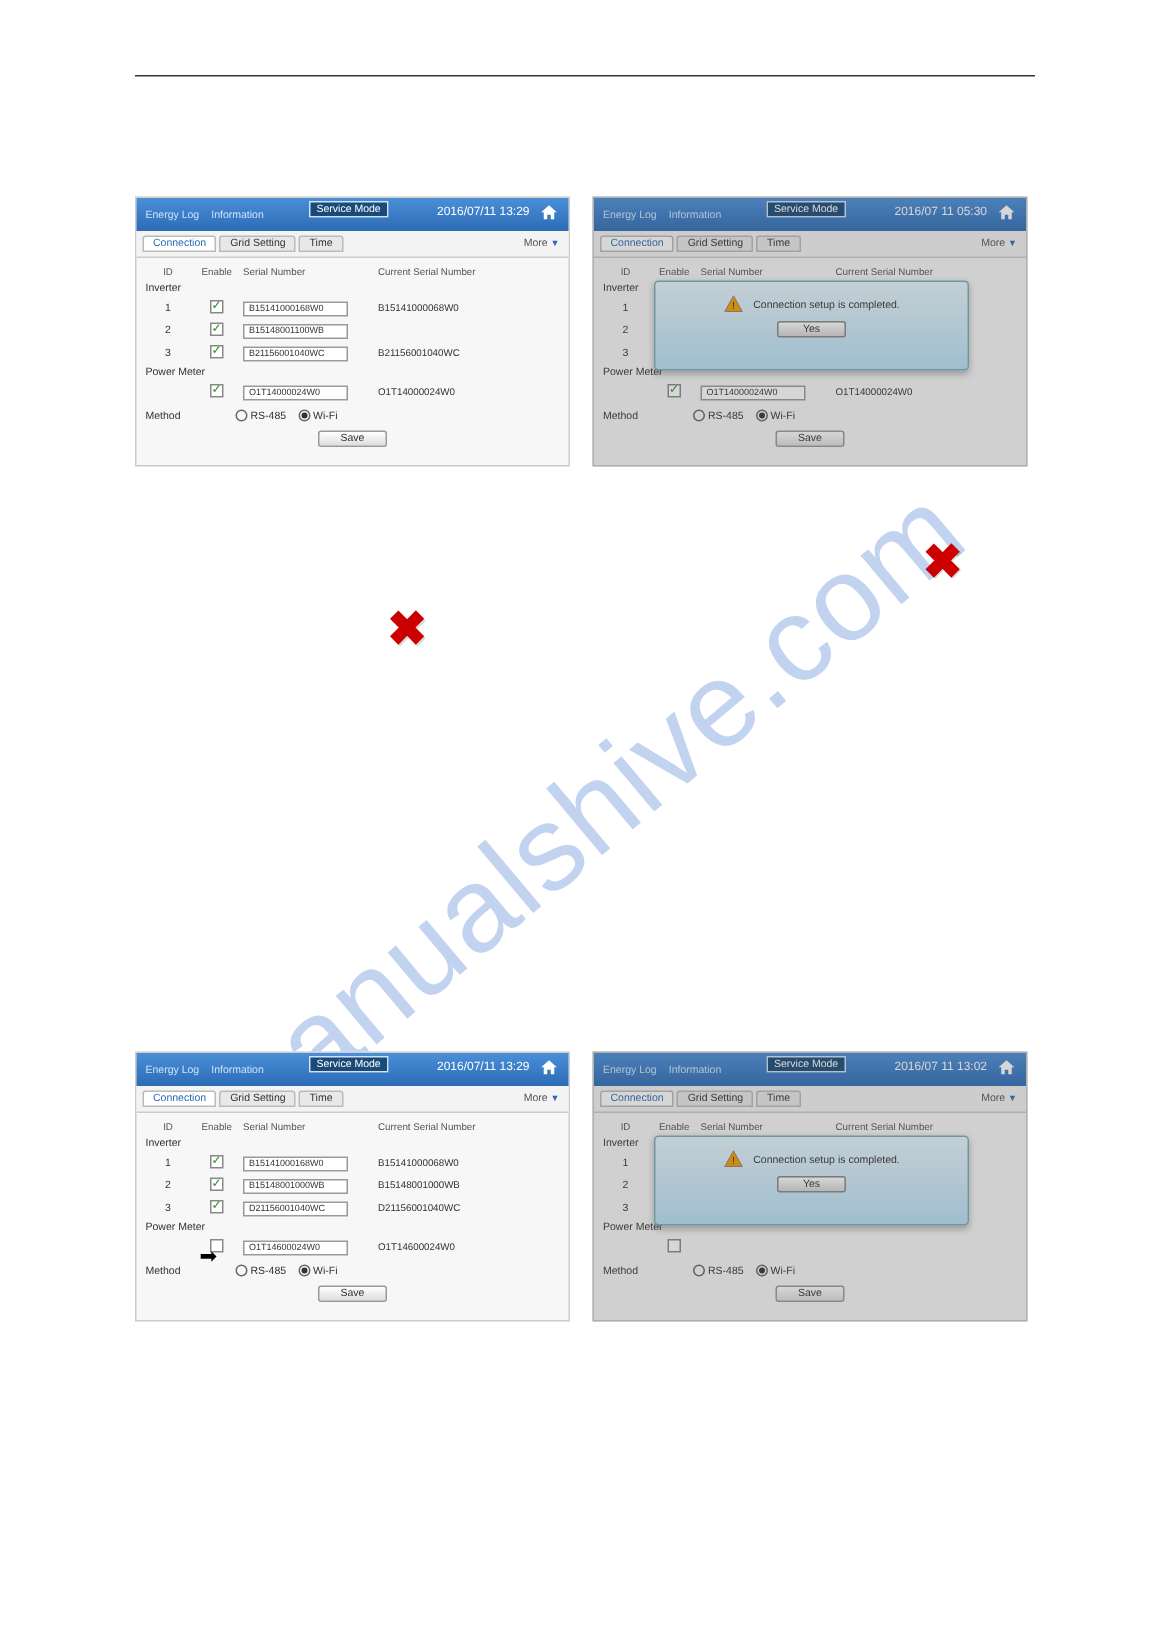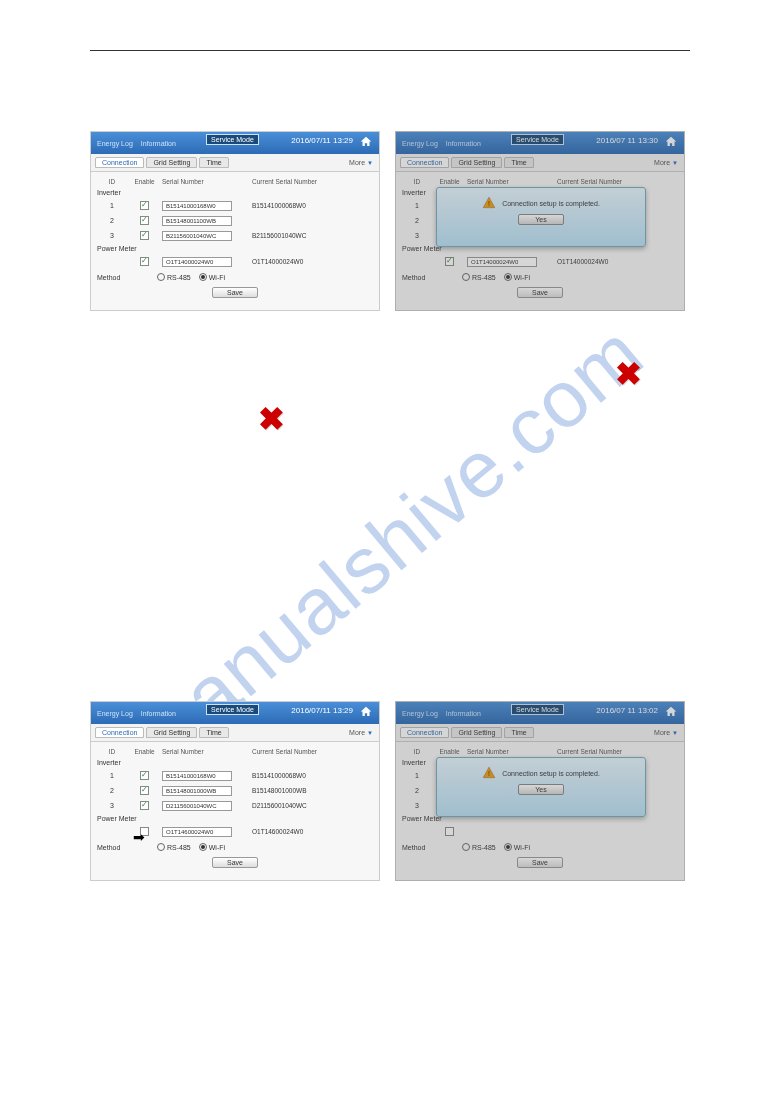--- a/index.html
+++ b/index.html
@@ -131,21 +131,21 @@
         </div>
         <div class="save-row"><span class="save-btn">Save</span></div>
       </div>
     </div>
 
     <div class="panel dim">
       <div class="panel-header">
         <span class="hlink">Energy Log</span>
         <span class="hlink">Information</span>
         <span class="service-mode">Service Mode</span>
-        <span class="timestamp">2016/07 11 13:30</span>
+        <span class="timestamp">2016/07 11 05:30</span>
         <svg class="home-icon" viewBox="0 0 24 24">
             <path fill="#fff" d="M12 3l9 8h-3v8h-4v-5h-4v5H6v-8H3z"></path>
           </svg>
       </div>
       <div class="tabs">
         <span class="tab active">Connection</span>
         <span class="tab">Grid Setting</span>
         <span class="tab">Time</span>
         <span class="more">
             <span>More</span>

